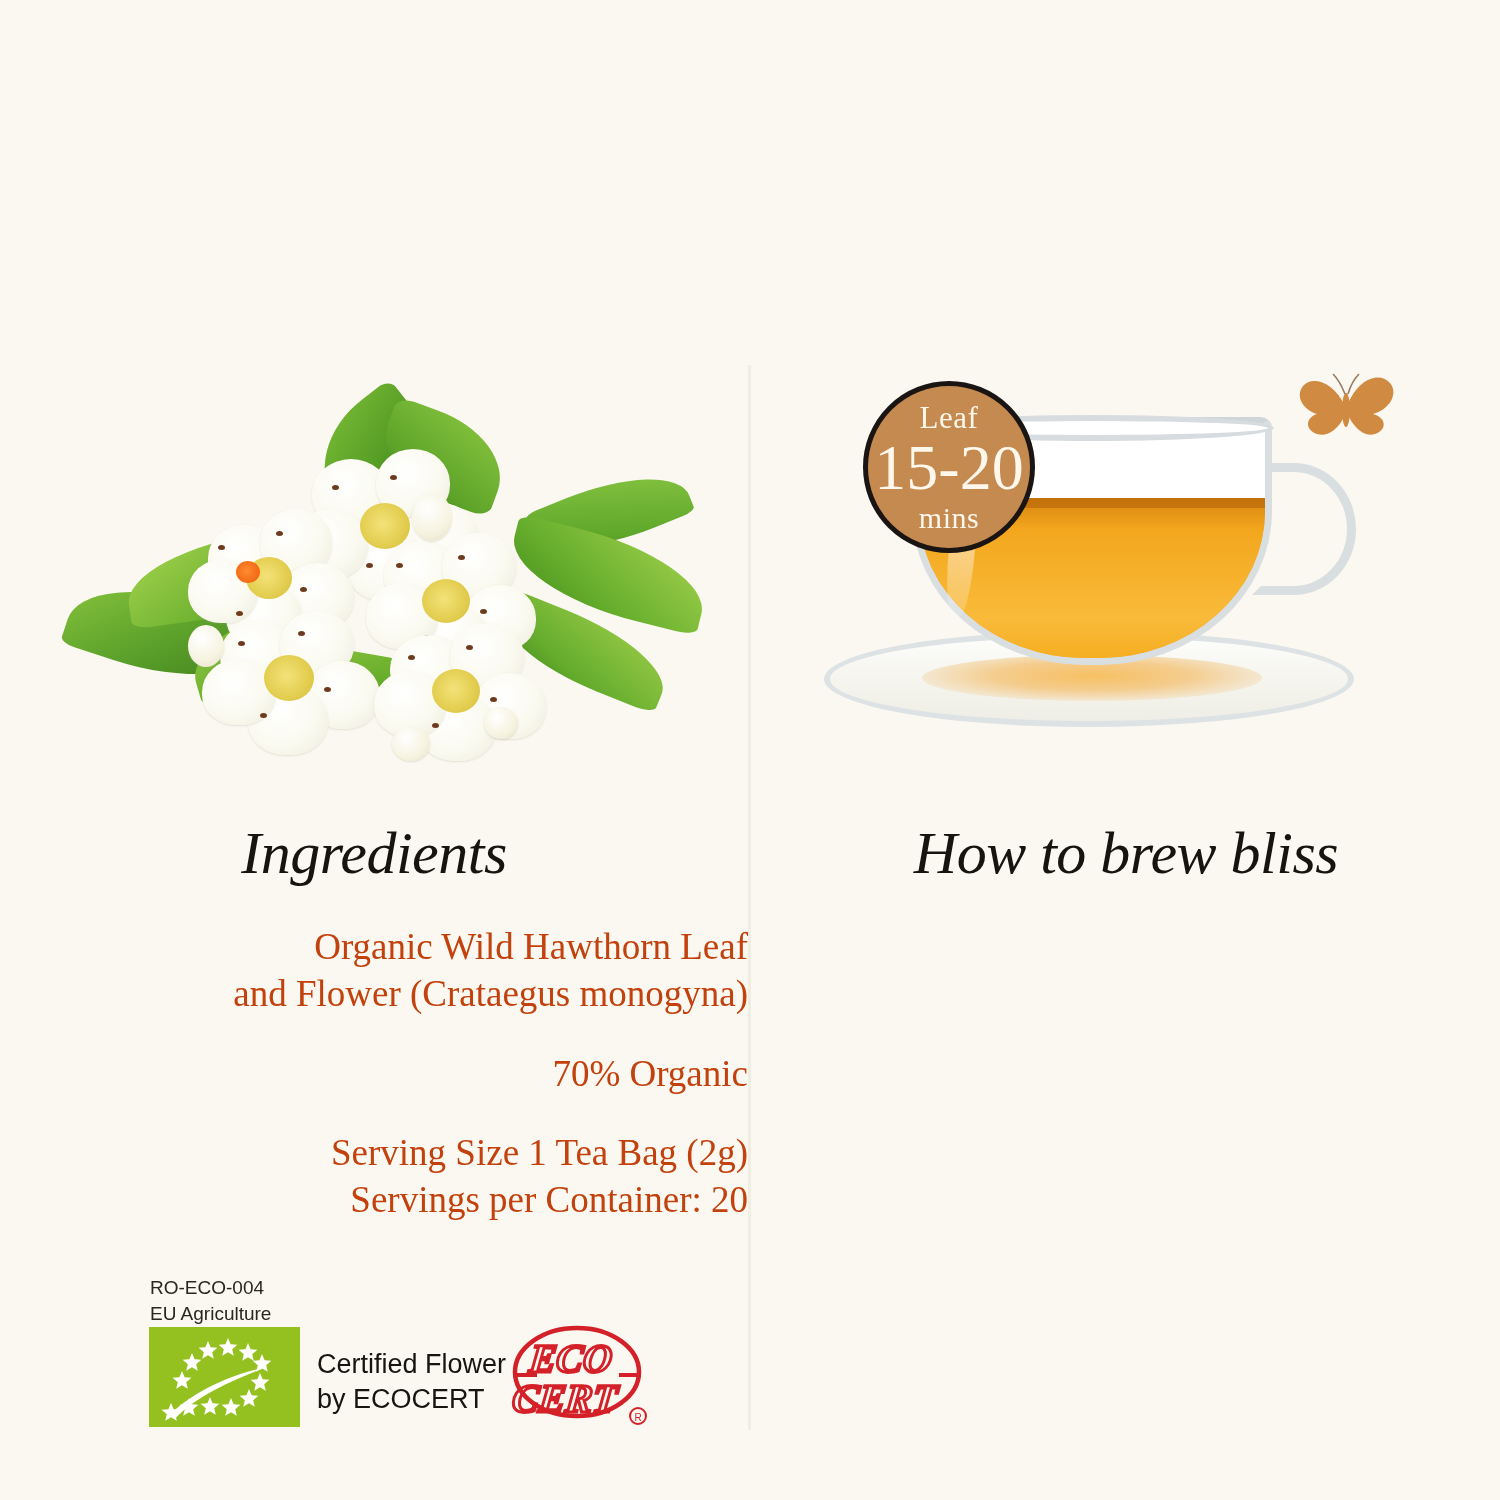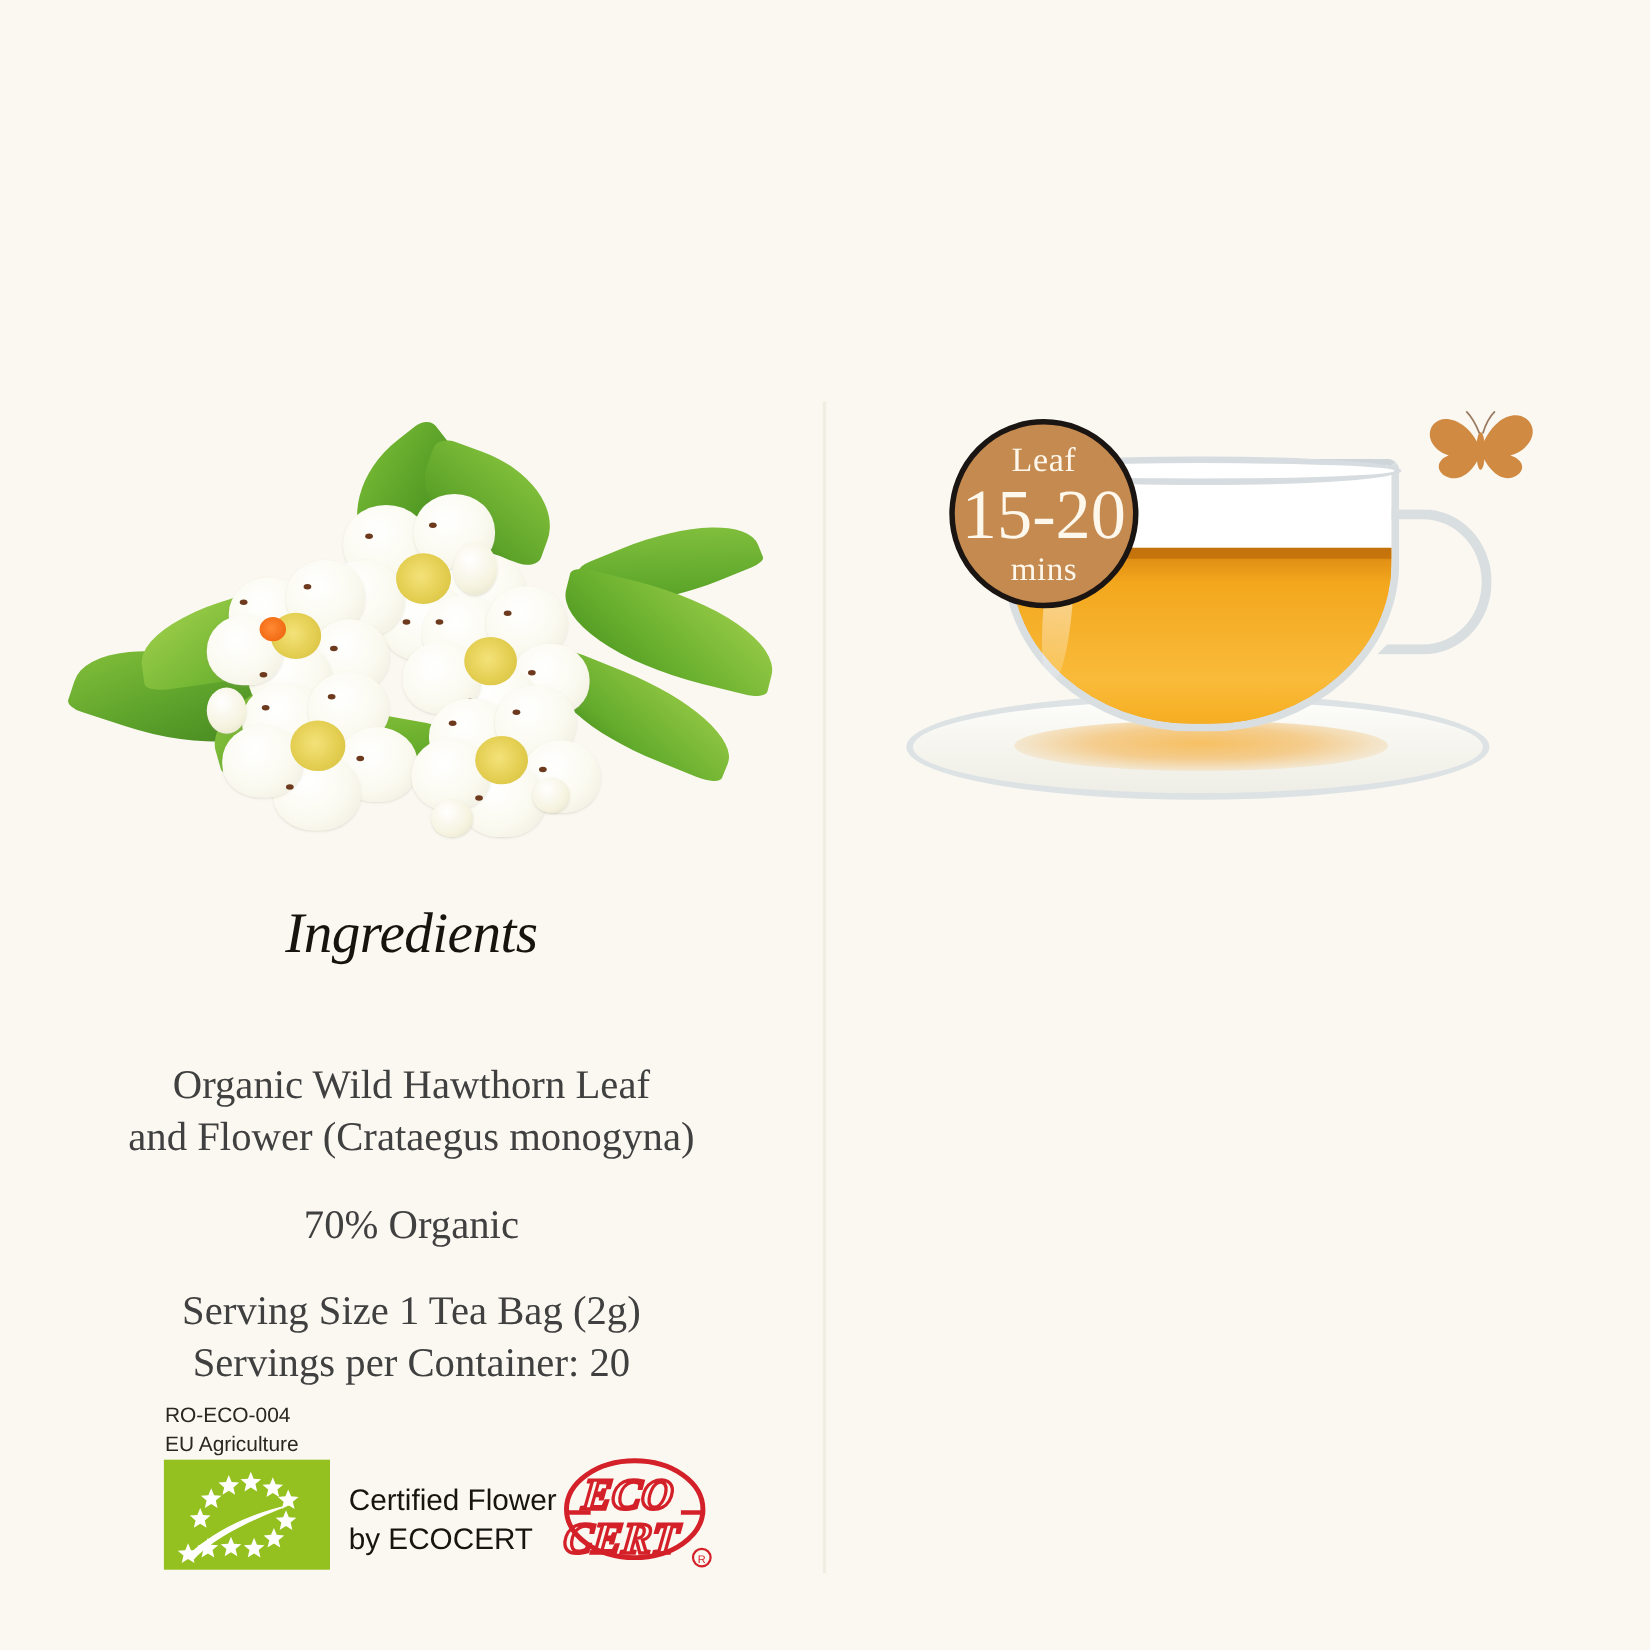--- a/index.html
+++ b/index.html
@@ -257,33 +257,33 @@
   }
 
   
   .section-heading {
     position: absolute;
     top: 516px;
     left: 0;
     width: 100%;
     text-align: center;
     font-style: italic;
-    font-size: 52px;
+    font-size: 60px;
     line-height: 1;
     color: #17140f;
     letter-spacing: -0.5px;
   }
   .body-text {
     position: absolute;
-    top: 656px;
+    top: 616px;
     left: 0;
     width: 100%;
-    text-align: center;
+    text-align: right;
     font-size: 37px;
-    color: #404040;
+    color: #c2410c;
     line-height: 1.28;
   }
   .body-text p { margin: 0 0 32px 0; }
   .body-text p:last-child { margin-bottom: 0; }
   .body-text.right-body p { margin-bottom: 30px; }
   .body-text b { font-weight: bold; }
 
   
   .cert-row {
     position: absolute;
@@ -477,20 +477,21 @@
           <div class="cup-bowl">
             <div class="cup-tea">
               <div class="cup-tea-surface"></div>
             </div>
           </div>
           <div class="cup-glass-top"></div>
           <div class="cup-glare"></div>
         </div>
       </div>
 
+      <div class="section-heading">How to brew bliss</div>
 
     </div>
   </div>
 
   <div class="brew-badge">
     <div class="b-line1">Leaf</div>
     <div class="b-line2">15-20</div>
     <div class="b-line3">mins</div>
   </div>
 

